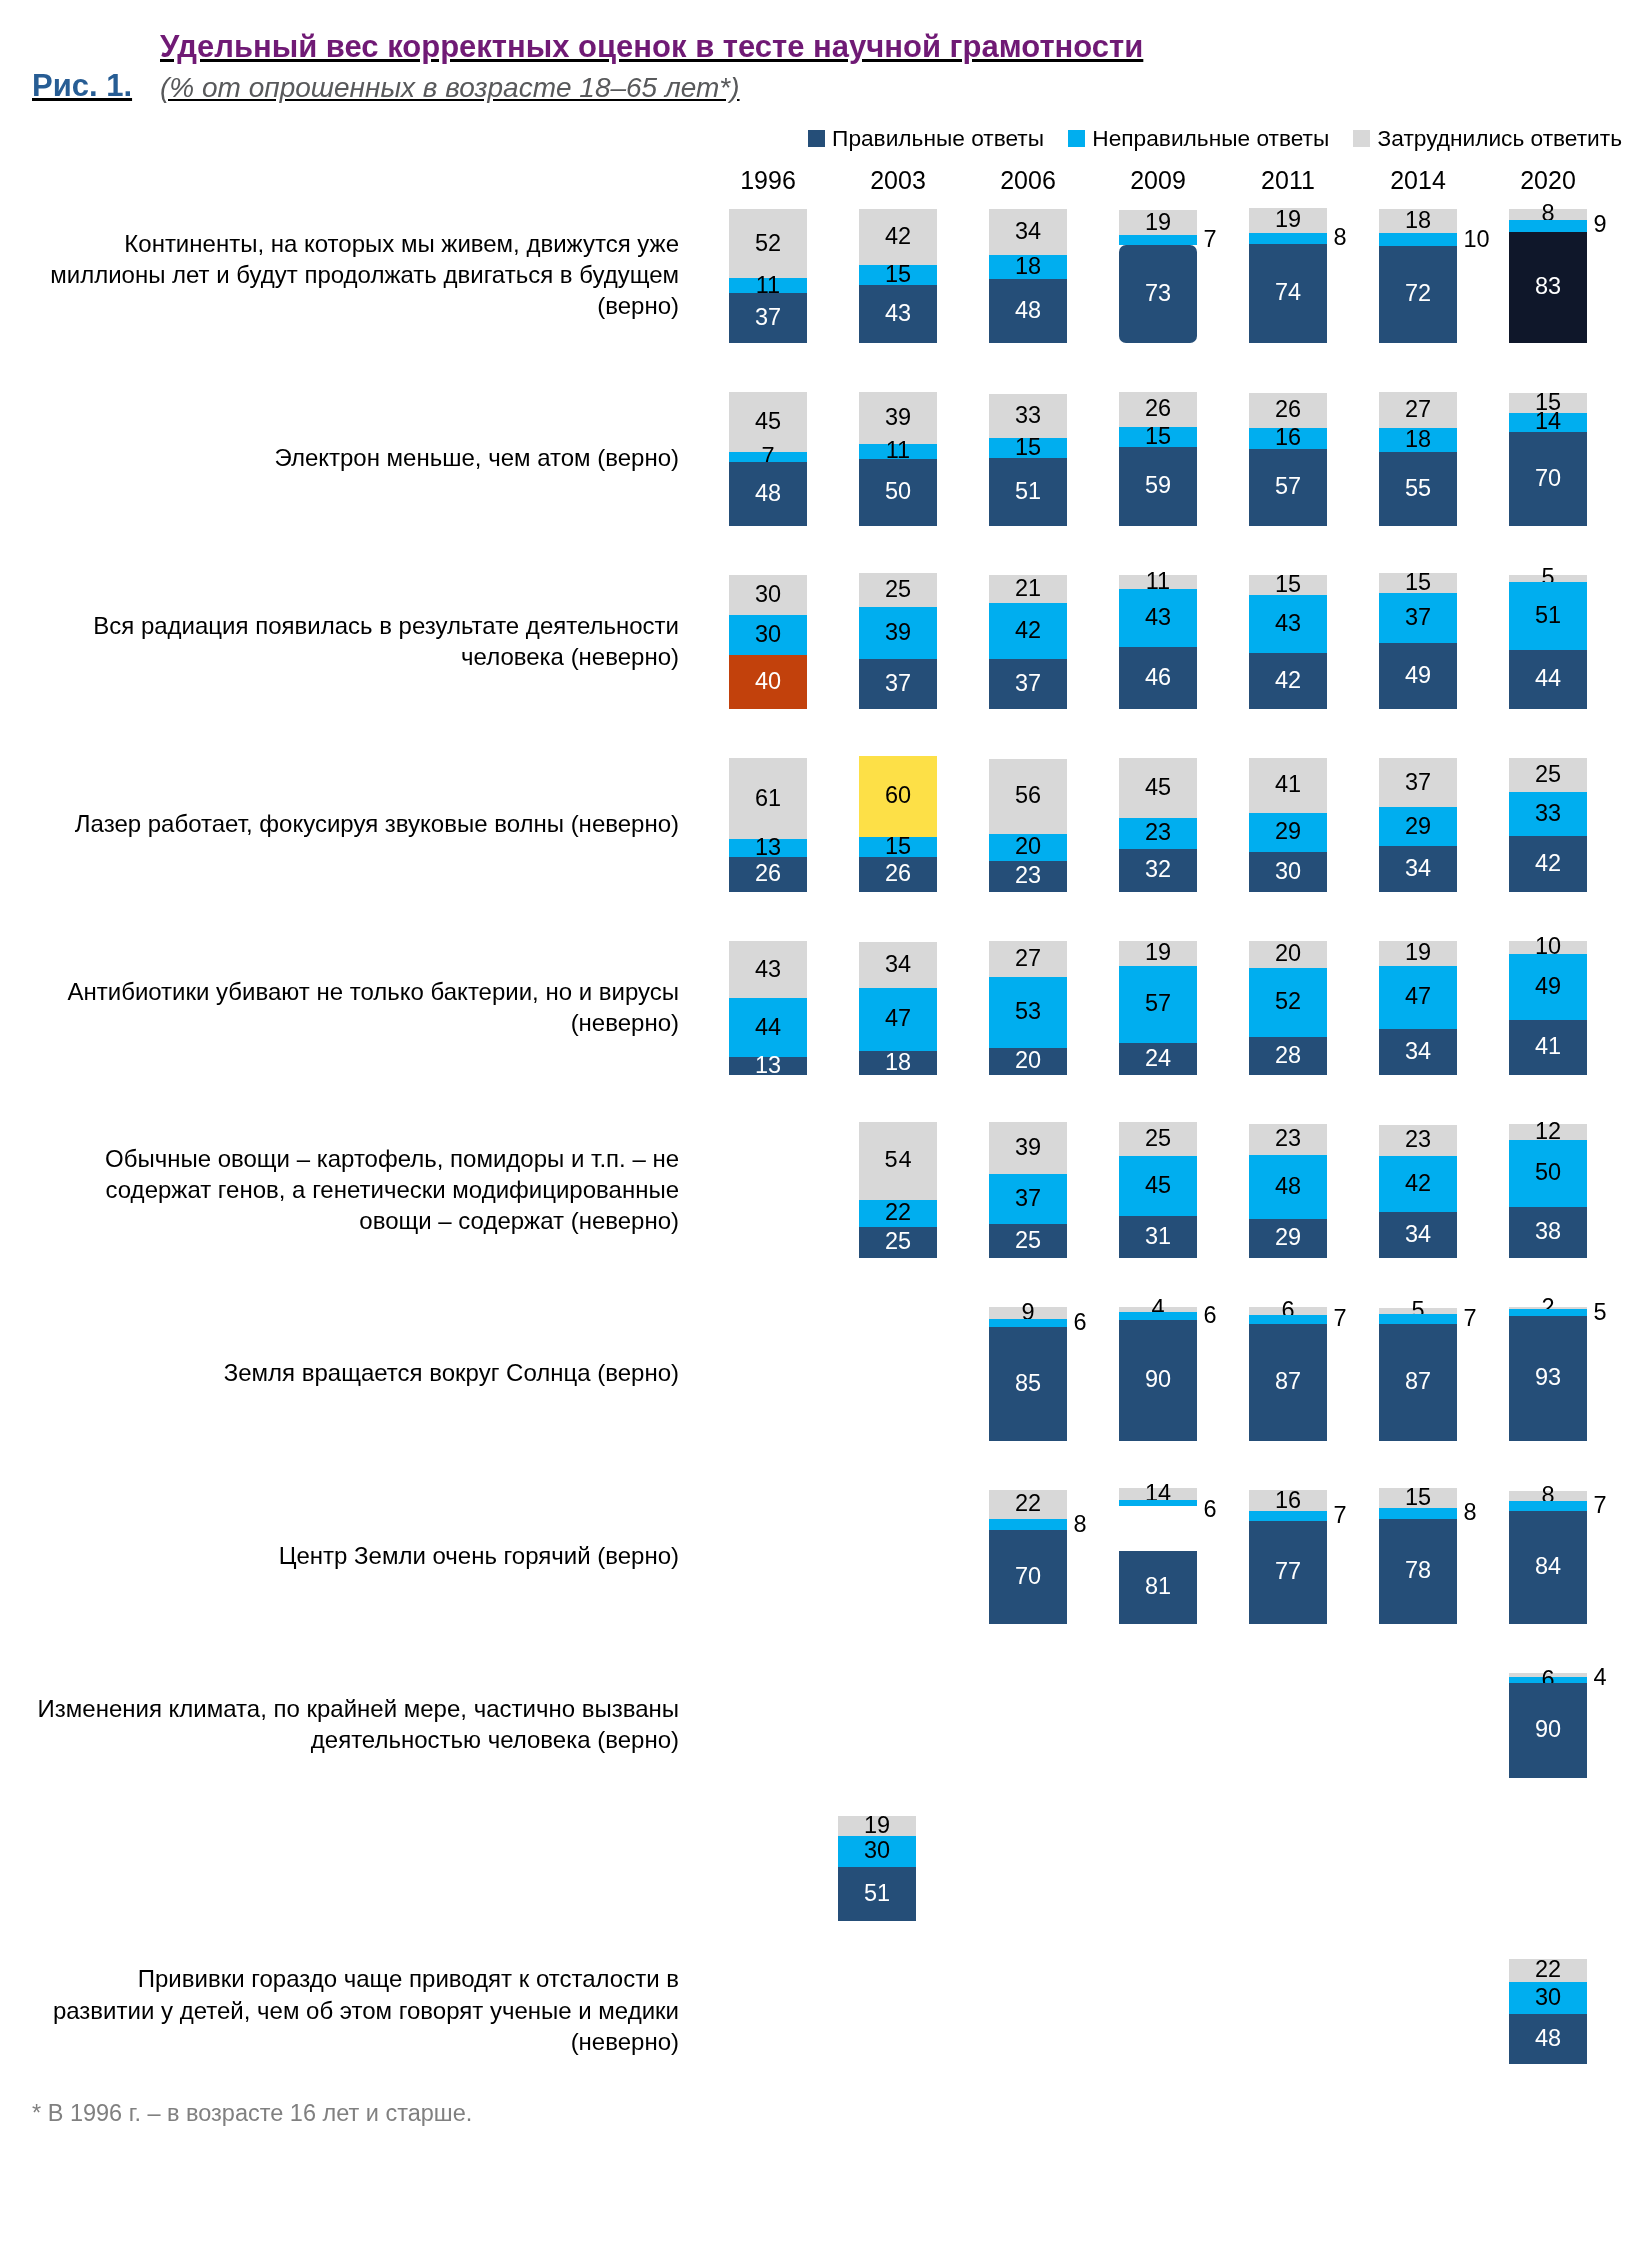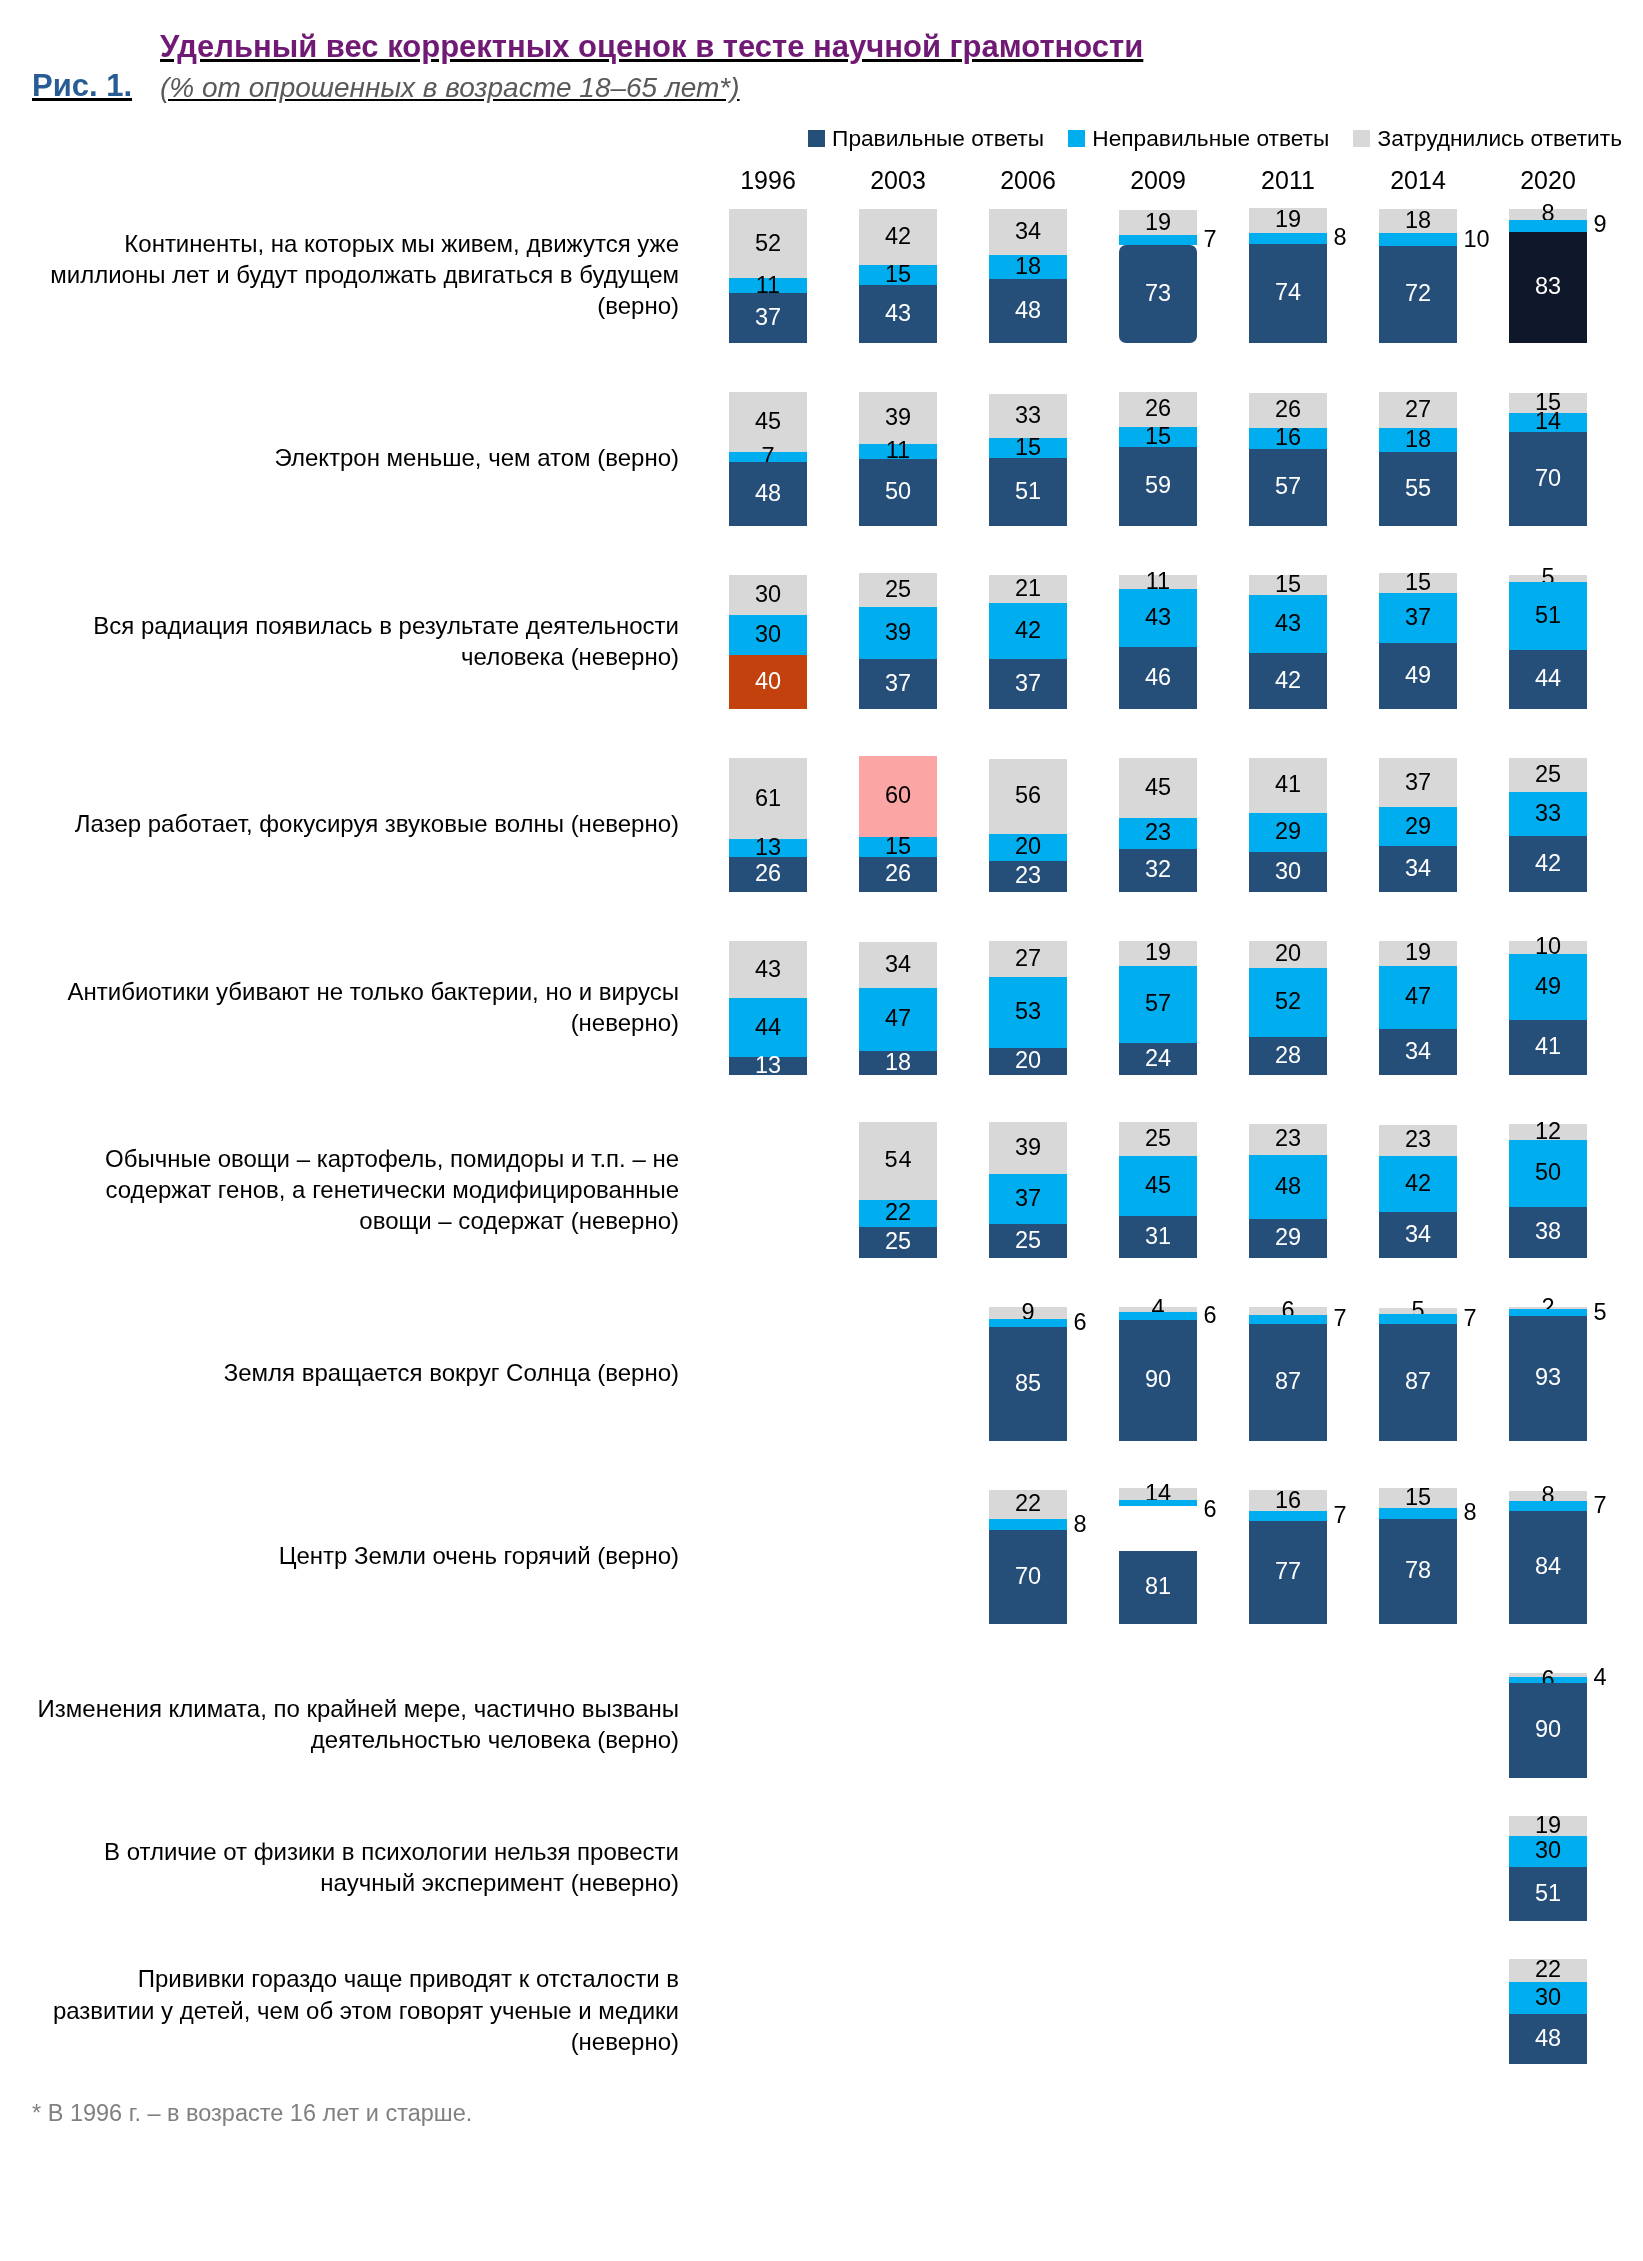--- a/index.html
+++ b/index.html
@@ -414,21 +414,21 @@
               <div class="seg" style="height: 17.5px; background: rgb(0, 174, 239);">
                 <span class="lbl black">13</span>
               </div>
               <div class="seg" style="height: 35px; background: rgb(37, 78, 120);">
                 <span class="lbl white">26</span>
               </div>
             </div>
           </div>
           <div class="col">
             <div class="bar" style="height: 136px;">
-              <div class="seg" style="height: 81px; background: #fca5a5;">
+              <div class="seg" style="height: 81px; background: #fde047;">
                 <span class="lbl black">60</span>
               </div>
               <div class="seg" style="height: 20px; background: rgb(0, 174, 239);">
                 <span class="lbl black">15</span>
               </div>
               <div class="seg" style="height: 35px; background: rgb(37, 78, 120);">
                 <span class="lbl white">26</span>
               </div>
             </div>
           </div>
@@ -830,21 +830,20 @@
               </div>
               <div class="seg" style="height: 95px; background: rgb(37, 78, 120);">
                 <span class="lbl white">90</span>
               </div>
               <span class="lbl-out" style="top: -6.5px;">4</span>
             </div>
           </div>
         </div>
       </div>
       <div class="row compact">
-        <div class="row-label">В отличие от физики в психологии нельзя провести научный эксперимент (неверно)</div>
         <div class="cols">
           <div class="col"></div>
           <div class="col"></div>
           <div class="col"></div>
           <div class="col"></div>
           <div class="col"></div>
           <div class="col"></div>
           <div class="col">
             <div class="bar" style="height: 105px;">
               <div class="seg" style="height: 20px; background: rgb(216, 216, 216);">

